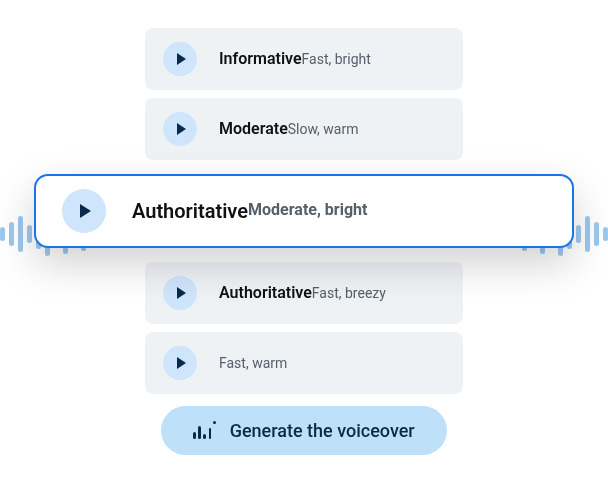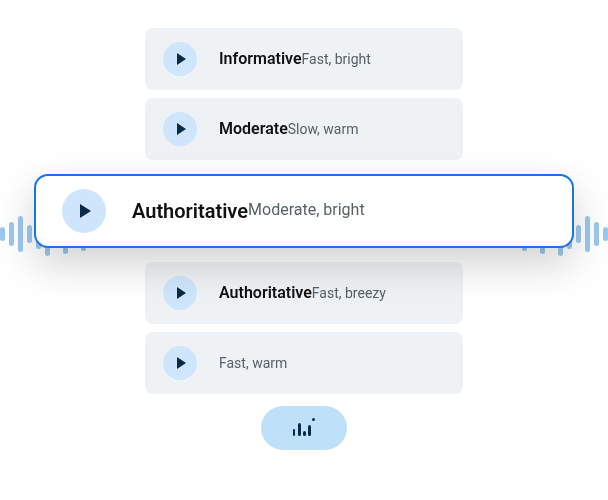--- a/index.html
+++ b/index.html
@@ -82,21 +82,21 @@
     color: #111;
     line-height: 1.25;
   }
   .voice-card.selected .voice-title { font-size: 20px; }
   .voice-sub {
     font-size: 14px;
     color: #55606a;
     line-height: 1.3;
     margin-top: 1px;
   }
-  .voice-card.selected .voice-sub { font-size: 16px; }
+  .voice-card.selected .voice-sub { font-size: 16px; font-weight: bold; }
   .generate-btn {
     margin-top: 4px;
     background: #bfe0f9;
     color: #0b2a4a;
     font-size: 18px;
     font-weight: 500;
     border-radius: 999px;
     padding: 14px 32px;
     display: flex;
     align-items: center;
@@ -221,15 +221,16 @@
   </div>
 
   <div class="generate-btn">
     <div class="sparkle-icon">
       <span></span>
         <span></span>
         <span></span>
         <span></span>
         <div class="sparkle-dot"></div>
     </div>
+    <span>Generate the voiceover</span>
   </div>
 
 </div>
 
 </body></html>

